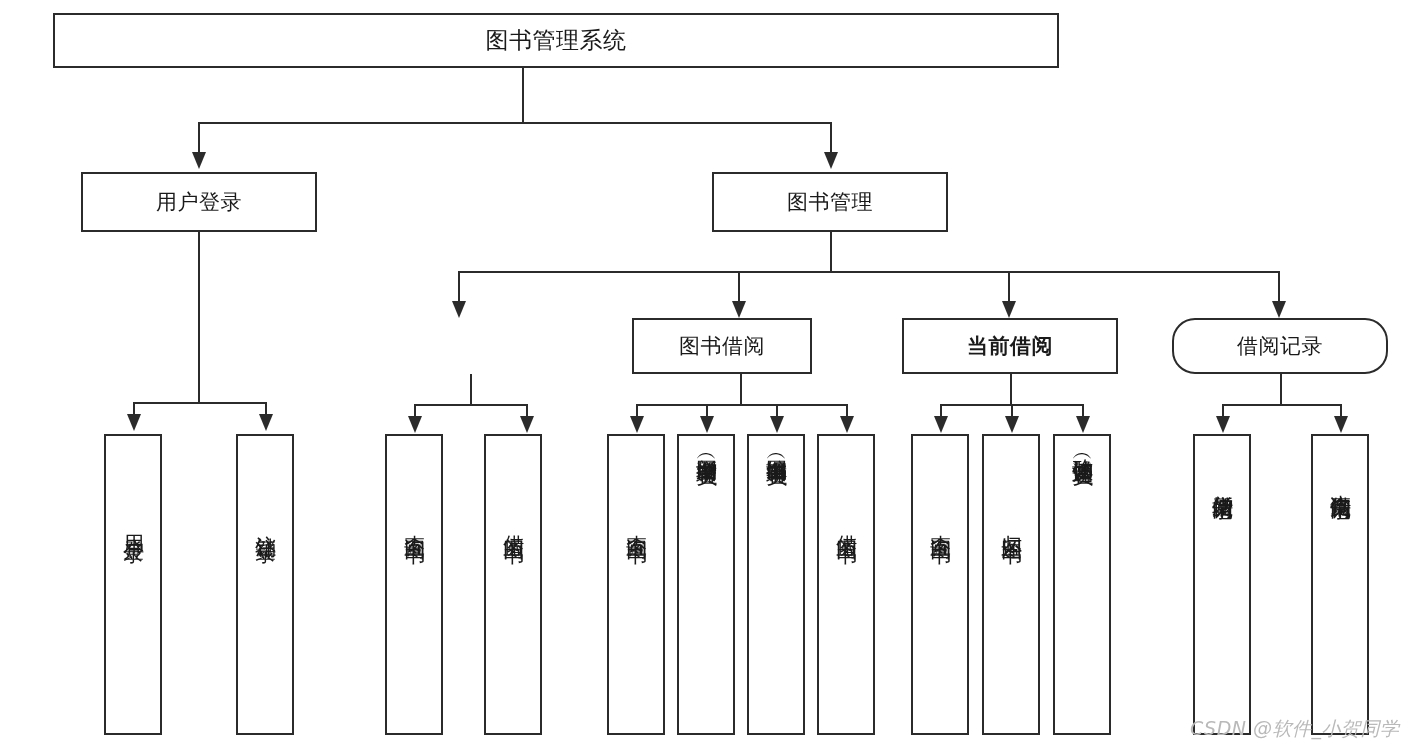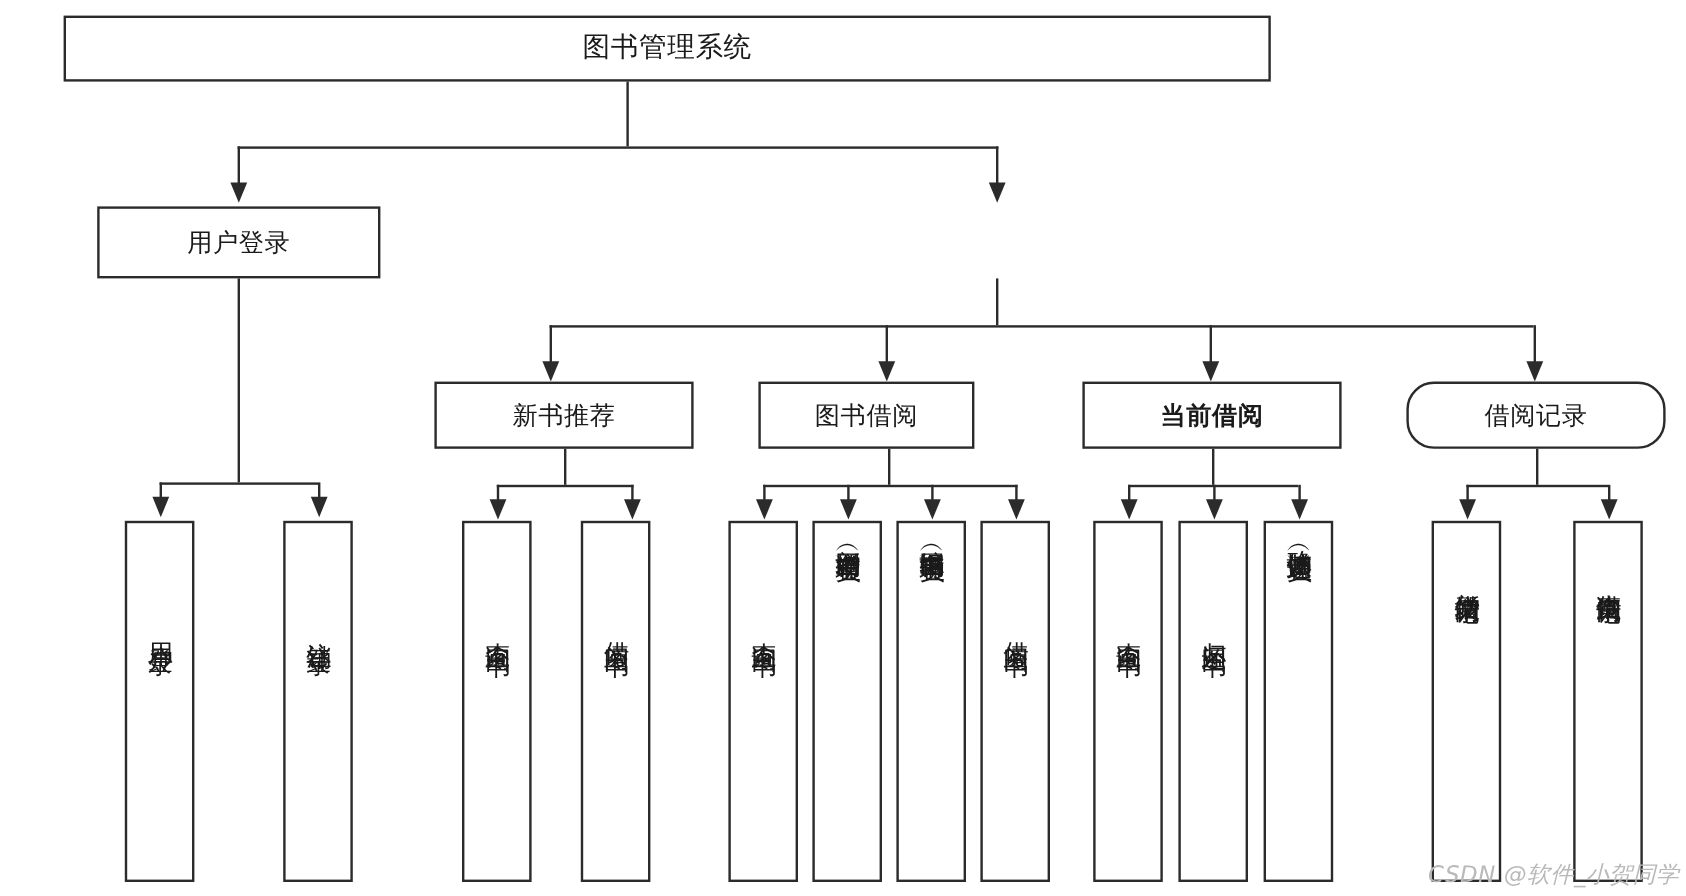--- a/index.html
+++ b/index.html
@@ -100,42 +100,42 @@
 
   <div class="ln v" style="left:198px; top:122px; height:32px;"></div>
   <div class="arrow" style="left:192px; top:152px;"></div>
   <div class="ln v" style="left:830px; top:122px; height:32px;"></div>
   <div class="arrow" style="left:824px; top:152px;"></div>
 
   <div class="node level2" style="left:81px; top:172px; width:236px; height:60px;">
     <span class="label">用户登录</span>
   </div>
 
+  <div class="node level2" style="left:712px; top:172px; width:236px; height:60px;">
+    <span class="label">图书管理</span>
+  </div>
 
   <div class="ln v" style="left:198px; top:232px; height:170px;"></div>
   <div class="ln h" style="left:133px; top:402px; width:132px;"></div>
   <div class="ln v" style="left:133px; top:402px; height:14px;"></div>
   <div class="arrow" style="left:127px; top:414px;"></div>
   <div class="ln v" style="left:265px; top:402px; height:14px;"></div>
   <div class="arrow" style="left:259px; top:414px;"></div>
 
   <div class="ln v" style="left:830px; top:232px; height:39px;"></div>
   <div class="ln h" style="left:458px; top:271px; width:820px;"></div>
   <div class="ln v" style="left:458px; top:271px; height:32px;"></div>
   <div class="arrow" style="left:452px; top:301px;"></div>
   <div class="ln v" style="left:738px; top:271px; height:32px;"></div>
   <div class="arrow" style="left:732px; top:301px;"></div>
   <div class="ln v" style="left:1008px; top:271px; height:32px;"></div>
   <div class="arrow" style="left:1002px; top:301px;"></div>
   <div class="ln v" style="left:1278px; top:271px; height:32px;"></div>
   <div class="arrow" style="left:1272px; top:301px;"></div>
 
-  <div class="node level3" style="left:362px; top:318px; width:216px; height:56px;">
-    <span class="label">新书推荐</span>
-  </div>
   <div class="node level3" style="left:632px; top:318px; width:180px; height:56px;">
     <span class="label">图书借阅</span>
   </div>
   <div class="node level3" style="left:902px; top:318px; width:216px; height:56px;font-weight:bold;">
     <span class="label">当前借阅</span>
   </div>
   <div class="node level3" style="left:1172px; top:318px; width:216px; height:56px;border-radius:23px;">
     <span class="label">借阅记录</span>
   </div>
 

